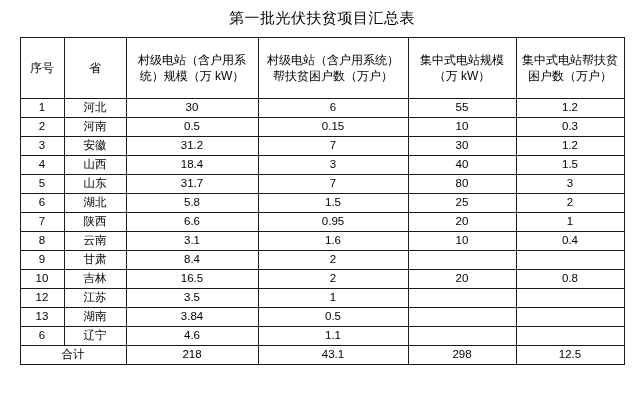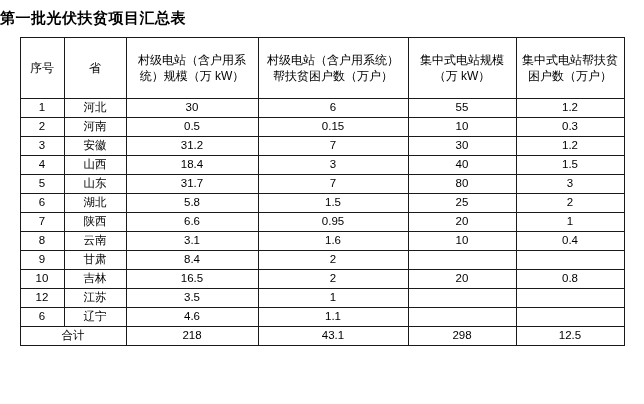--- a/index.html
+++ b/index.html
@@ -14,22 +14,23 @@
     color: #000000;
     overflow: hidden;
   }
   .page {
     position: relative;
     width: 644px;
     height: 404px;
     box-sizing: border-box;
   }
   .doc-title {
+    text-align: center;
     font-size: 15px;
-    font-weight: bold;
+    font-weight: normal;
     letter-spacing: 0.5px;
     padding-top: 9px;
     padding-bottom: 9px;
   }
   table.summary {
     border-collapse: collapse;
     width: 604px;
     margin: 0 auto;
     table-layout: fixed;
   }
@@ -185,20 +186,28 @@
       </tr>
       <tr>
         <td>12</td>
         <td>江苏</td>
         <td>3.5</td>
         <td>1</td>
         <td></td>
         <td></td>
       </tr>
       <tr>
+        <td>13</td>
+        <td>湖南</td>
+        <td>3.84</td>
+        <td>0.5</td>
+        <td></td>
+        <td></td>
+      </tr>
+      <tr>
         <td>6</td>
         <td>辽宁</td>
         <td>4.6</td>
         <td>1.1</td>
         <td></td>
         <td></td>
       </tr>
       <tr class="total-row">
         <td colspan="2">合计</td>
         <td>218</td>

